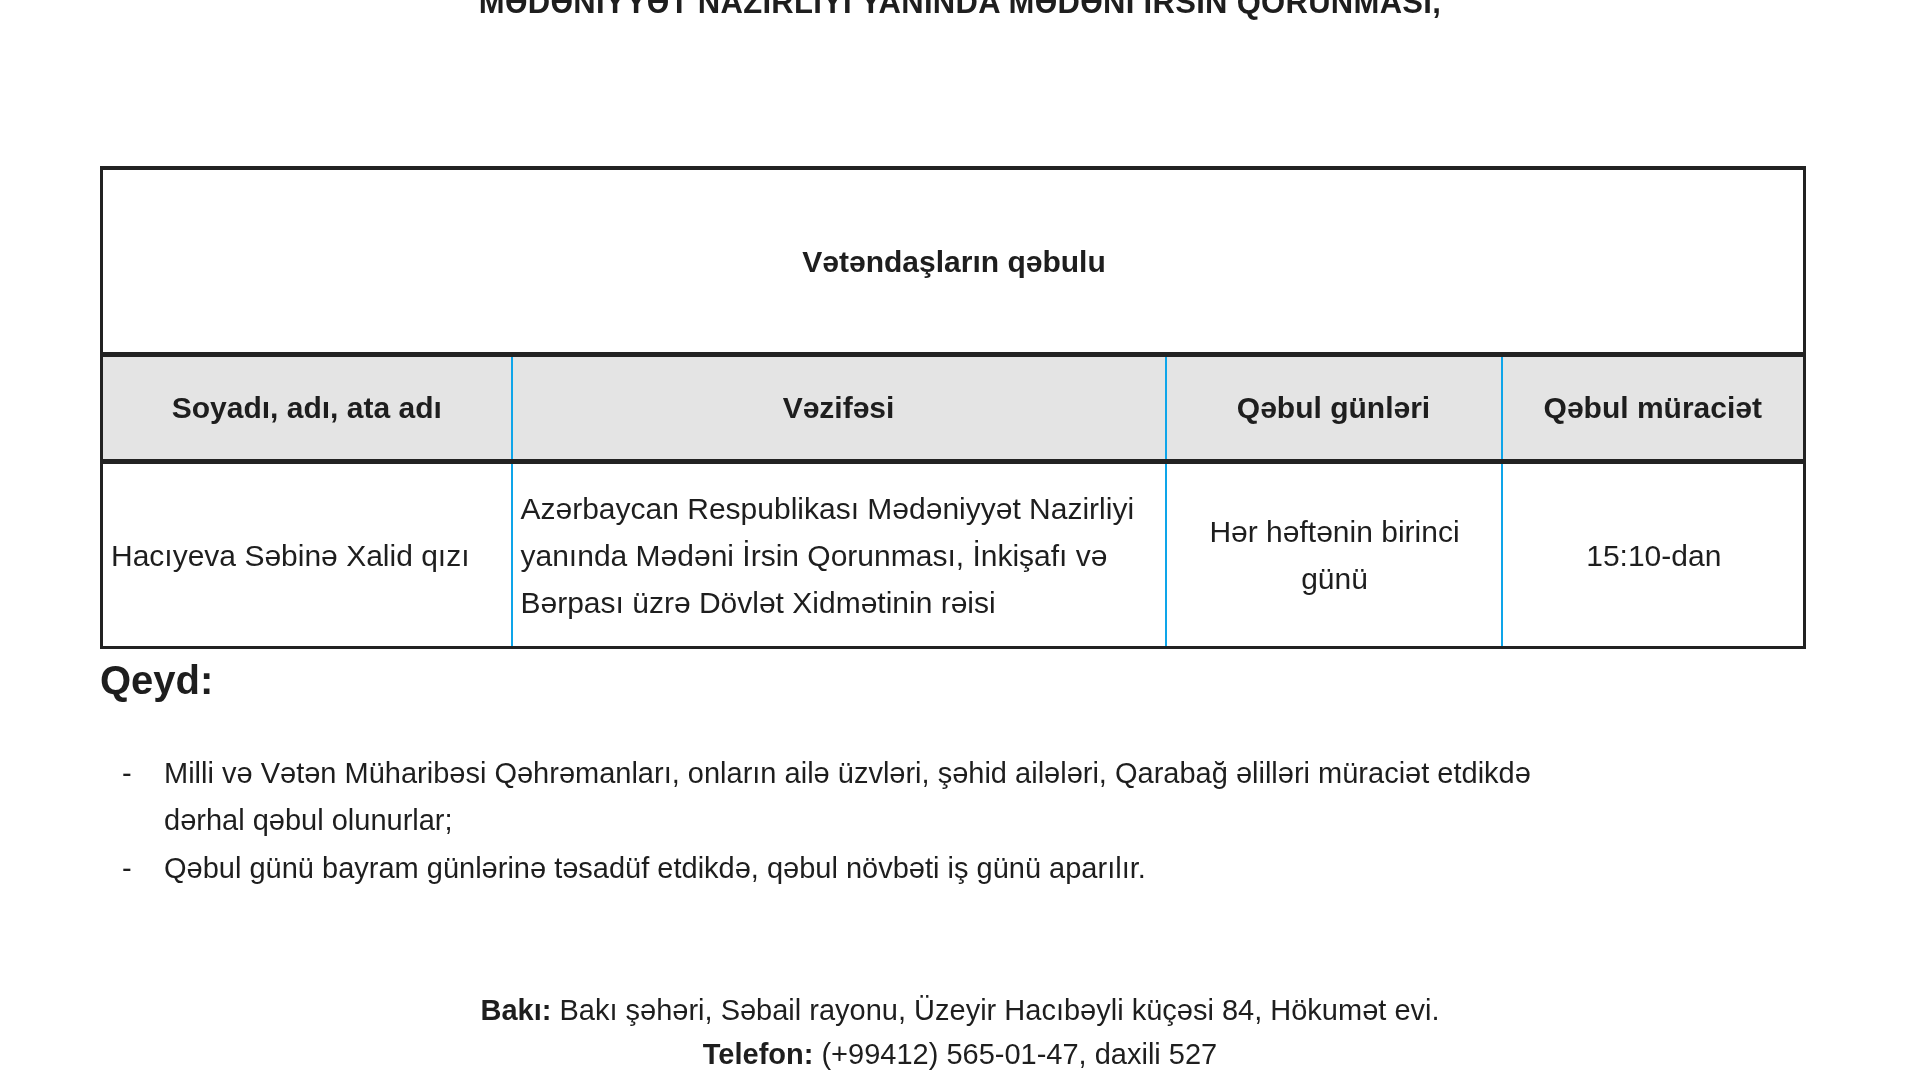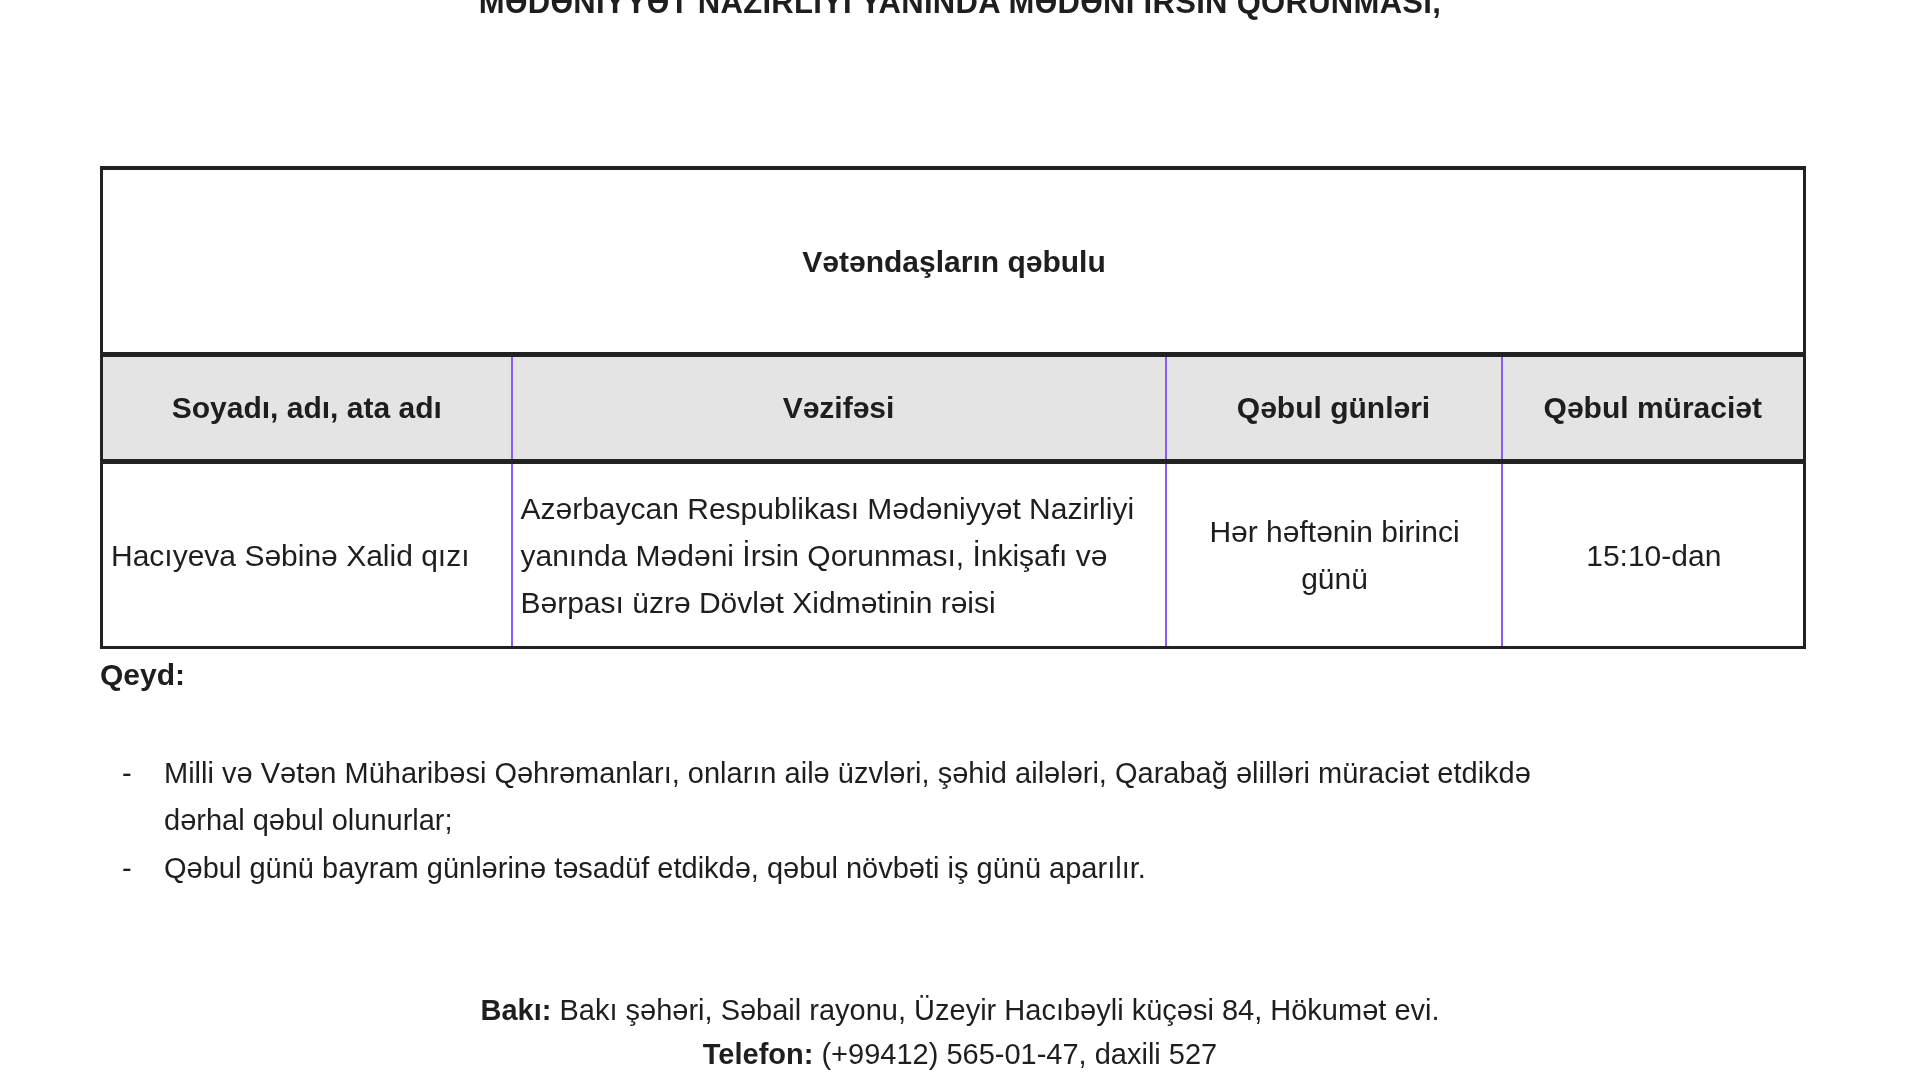--- a/index.html
+++ b/index.html
@@ -38,21 +38,21 @@
     position: absolute;
     left: 100px;
     top: 166px;
     width: 1703px;
     border-collapse: collapse;
     table-layout: fixed;
     font-size: 30px;
     color: #1e1e1e;
   }
   .reception-table, .reception-table th, .reception-table td {
-    border: 2px solid #8b5cf6;
+    border: 2px solid #0ea5e9;
   }
   .reception-table {
     border-top: 4px solid #222222;
     border-left: 3px solid #222222;
     border-right: 3px solid #222222;
     border-bottom: 3px solid #222222;
   }
   .table-title-cell {
     background: #cacaca;
     height: 101px;
@@ -79,21 +79,21 @@
   }
   td.cell-left  { text-align: left; padding-left: 8px; }
   td.cell-center{ text-align: center; }
 
   
   .note-label {
     position: absolute;
     left: 100px;
     top: 658px;
     font-weight: bold;
-    font-size: 30px;
+    font-size: 40px;
   }
   .note-list {
     position: absolute;
     left: 118px;
     top: 750px;
     width: 1460px;
     font-size: 29px;
     line-height: 47px;
   }
   .note-item {

